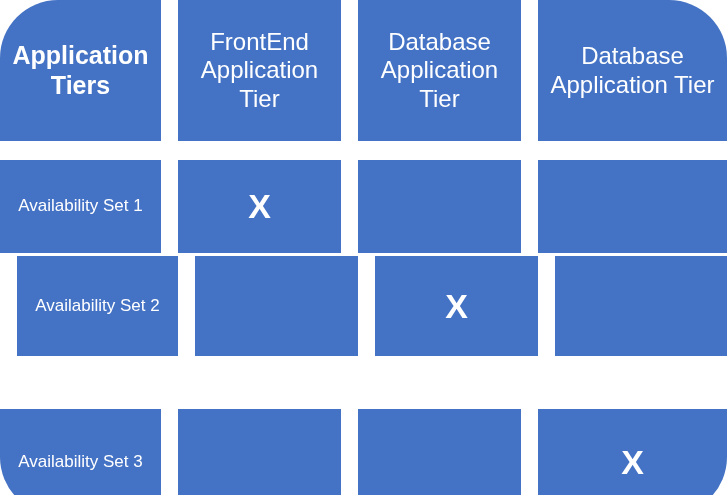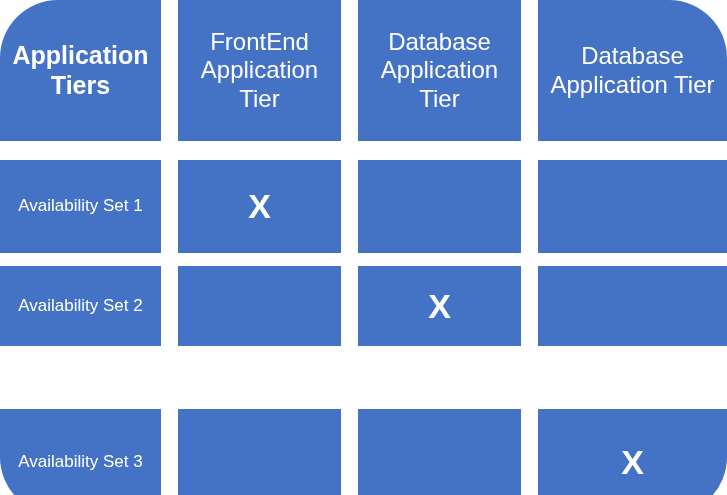--- a/index.html
+++ b/index.html
@@ -35,21 +35,21 @@
 
   
   .c0 { left: 0px;   width: 161px; }
   .c1 { left: 178px; width: 163px; }
   .c2 { left: 358px; width: 163px; }
   .c3 { left: 538px; width: 189px; text-align: center; }
 
   
   .r0 { top: 0px;   height: 141px; }
   .r1 { top: 160px; height: 93px; }
-  .r2 { top: 266px; height: 80px; }
+  .r2 { top: 256px; height: 100px; margin-left: 17px; }
   .r3 { top: 389px; height: 106px; margin-top: 20px; }
 
   
   .round-tl { border-top-left-radius: 58px; }
   .round-tr { border-top-right-radius: 58px; }
   .round-bl { border-bottom-left-radius: 58px; }
   .round-br { border-bottom-right-radius: 58px; }
 
   .corner-title {
     font-size: 25px;

